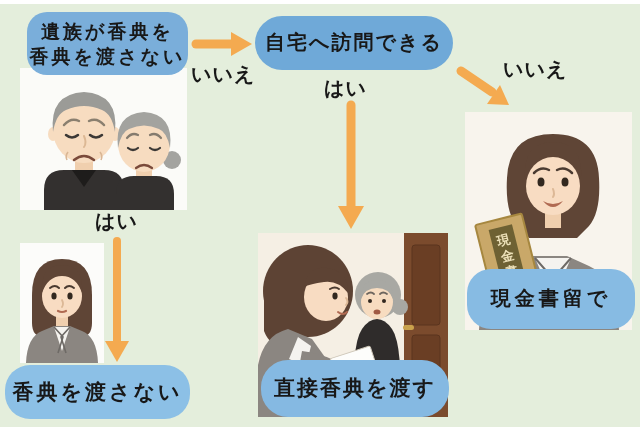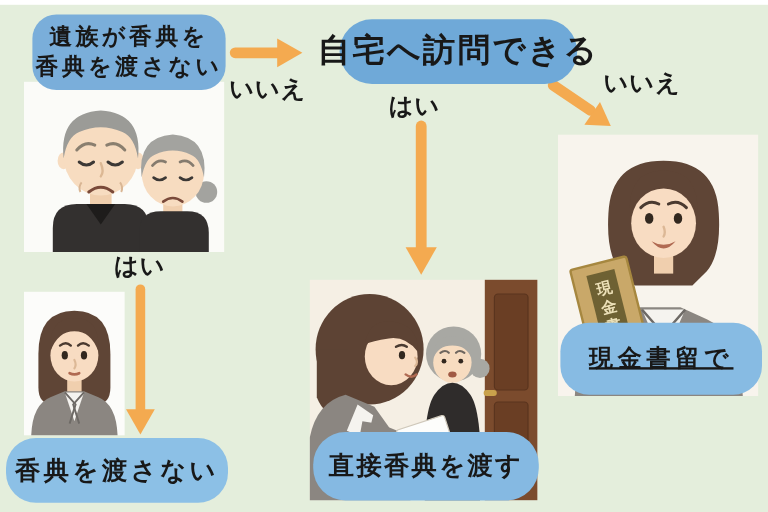--- a/index.html
+++ b/index.html
@@ -15,24 +15,24 @@
   }
   .node .ln{white-space:nowrap;}
   .edge-label{
     position:absolute;color:#181818;font-weight:800;font-size:20px;letter-spacing:1px;
     white-space:nowrap;z-index:3;
   }
   .photo{position:absolute;z-index:1;}
   .photo svg{display:block;}
   #arrow-layer{position:absolute;left:0;top:0;z-index:2;}
   #n-decline{left:27px;top:12px;width:161px;height:63px;border-radius:20px;font-size:19px;letter-spacing:3px;}
-  #n-visit{left:255px;top:16px;width:198px;height:54px;border-radius:27px;font-size:27px;letter-spacing:2px;margin-left:28px;}
+  #n-visit{left:255px;top:16px;width:198px;height:54px;border-radius:27px;font-size:20px;letter-spacing:2px;}
   #n-no-give{left:5px;top:365px;width:185px;height:54px;border-radius:25px;font-size:21px;letter-spacing:3px;}
   #n-direct{left:261px;top:360px;width:188px;height:57px;border-radius:27px;font-size:21px;letter-spacing:2px;}
-  #n-mail{left:467px;top:269px;width:168px;height:60px;border-radius:24px;font-size:20px;letter-spacing:4px;text-decoration:underline;}
+  #n-mail{left:467px;top:269px;width:168px;height:60px;border-radius:24px;font-size:20px;letter-spacing:4px;}
 </style>
 </head>
 <body>
 
 <div id="stage">
   <div id="bg" style="background: rgb(228, 238, 220);"></div>
 
   <svg id="arrow-layer" width="640" height="427" viewBox="0 0 640 427">
     <g>
       <line class="arrow-shaft" x1="196" y1="44" x2="232" y2="44" stroke-width="9" stroke-linecap="round" stroke="#f4aa50"></line>

